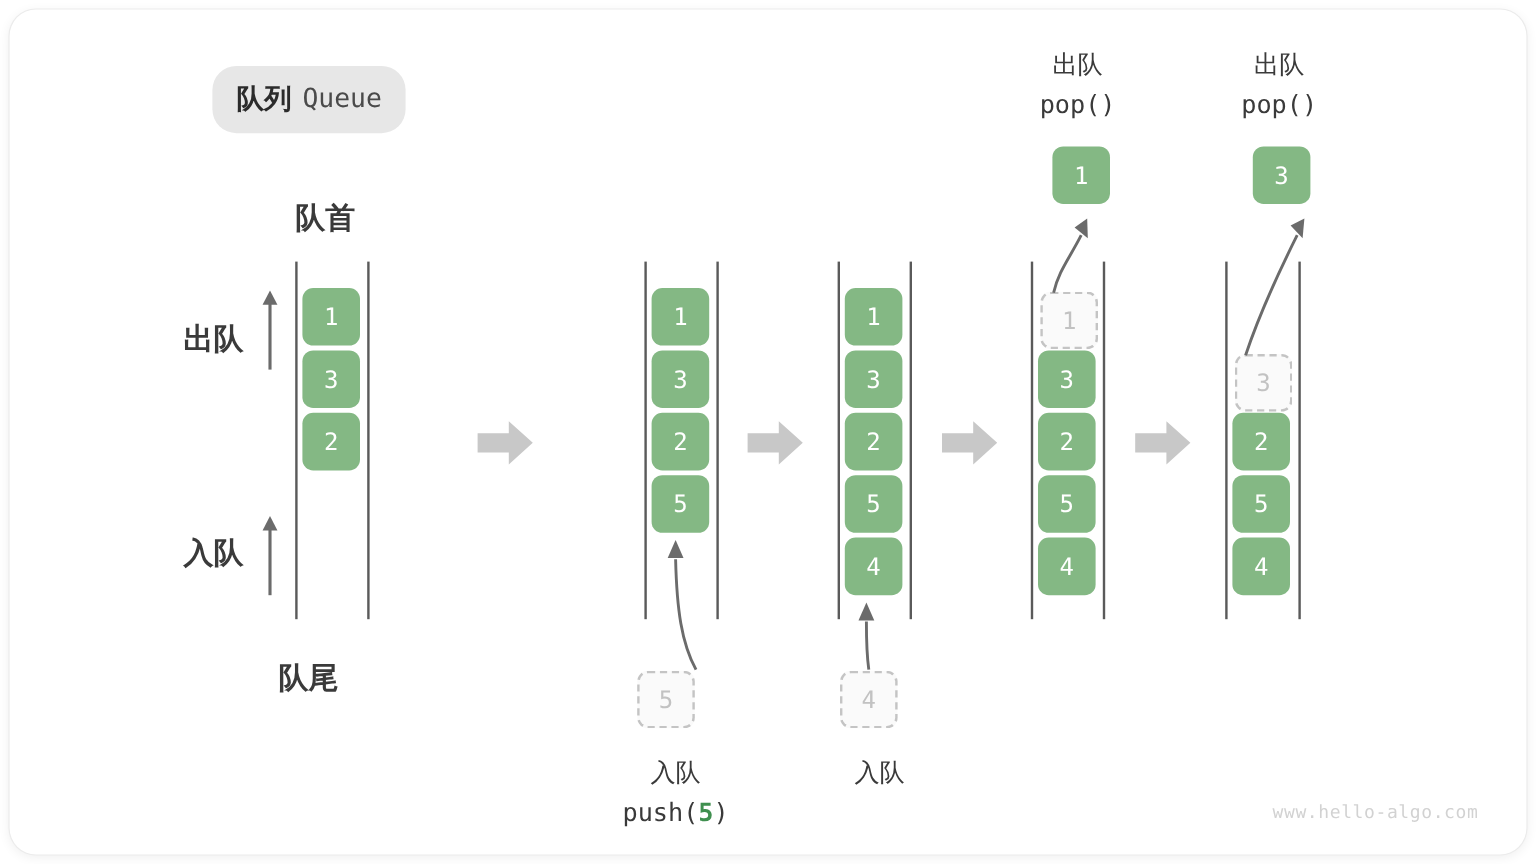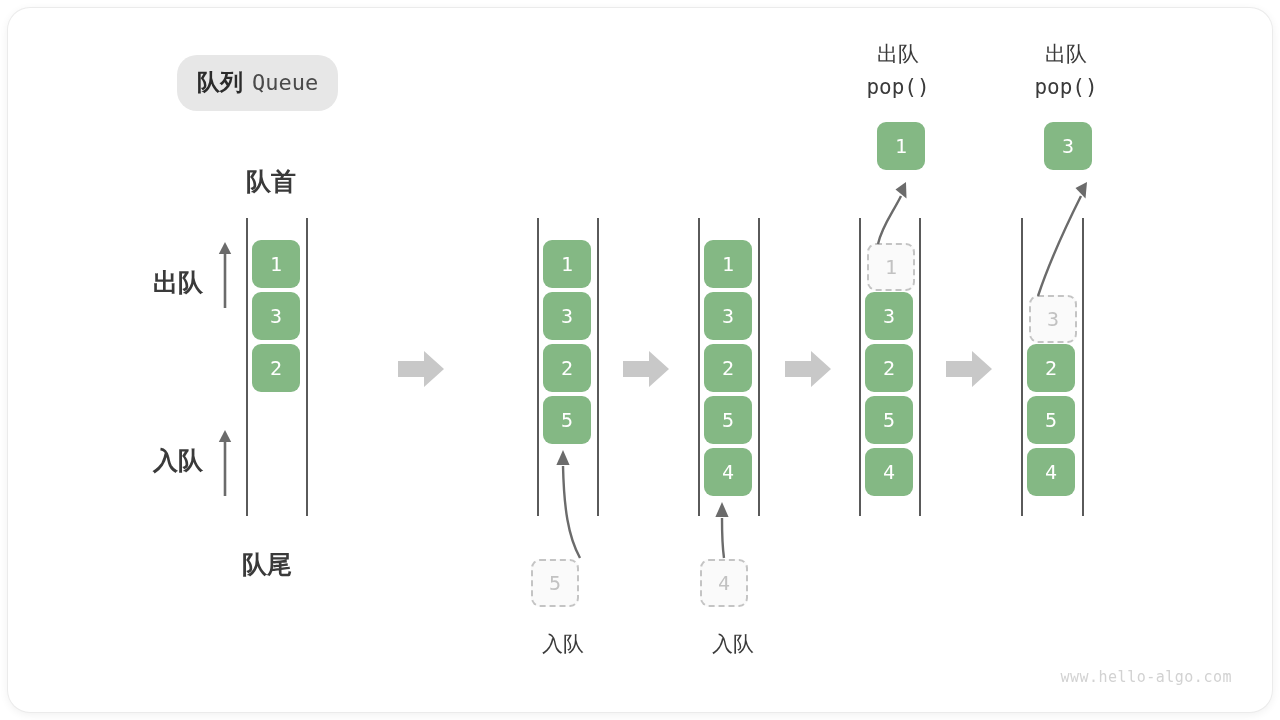--- a/index.html
+++ b/index.html
@@ -90,21 +90,21 @@
 <body>
 
 <div id="card">
 
   <div id="title-badge" class="abs">
     <span class="cn">队列</span>
     <span class="en">Queue</span>
   </div>
 
   <div class="abs cn-bold" style="left:238px;top:157px;">队首</div>
-  <div class="abs cn-bold" style="left:234px;top:540px;">队尾</div>
+  <div class="abs cn-bold" style="left:224px;top:540px;">队尾</div>
 
   <div class="abs cn-bold" style="left:145px;top:258px;">出队</div>
   <svg class="abs" style="left:206px;top:232px;" width="22" height="68">
     <line x1="11" y1="68" x2="11" y2="12" stroke="#6b6b6b" stroke-width="2.6"></line>
     <path d="M11 2 L17.2 14 L4.8 14 Z" fill="#6b6b6b"></path>
   </svg>
 
   <div class="abs cn-bold" style="left:145px;top:436px;">入队</div>
   <svg class="abs" style="left:206px;top:420px;" width="22" height="68">
     <line x1="11" y1="68" x2="11" y2="12" stroke="#6b6b6b" stroke-width="2.6"></line>
@@ -131,20 +131,21 @@
   <div class="abs box" style="left:535px;top:388px;">5</div>
 
   <div class="abs box ghost" style="left:523px;top:551px;">5</div>
   <svg class="abs" style="left:530px;top:436px;" width="60" height="116">
     <path d="M42 114 C 30 92, 26 64, 25 22" stroke="#6b6b6b" stroke-width="2.4" fill="none"></path>
     <path d="M25 6 L31.6 21 L18.4 21 Z" fill="#6b6b6b"></path>
   </svg>
 
   <div class="abs caption" style="left:455px;top:620px;width:200px;">
     <div class="l1">入队</div>
+    <div class="l2"><span>push(</span><span class="num">5</span><span>)</span></div>
   </div>
 
   <svg class="abs block-arrow" style="left:615px;top:341px;" viewBox="0 0 46 40">
     <path d="M0 12 L26 12 L26 2 L46 20 L26 38 L26 28 L0 28 Z" fill="#c8c8c8"></path>
   </svg>
 
   <div class="abs rail" style="left:690px;"></div>
   <div class="abs rail" style="left:750px;"></div>
 
   <div class="abs box" style="left:696px;top:232px;">1</div>

